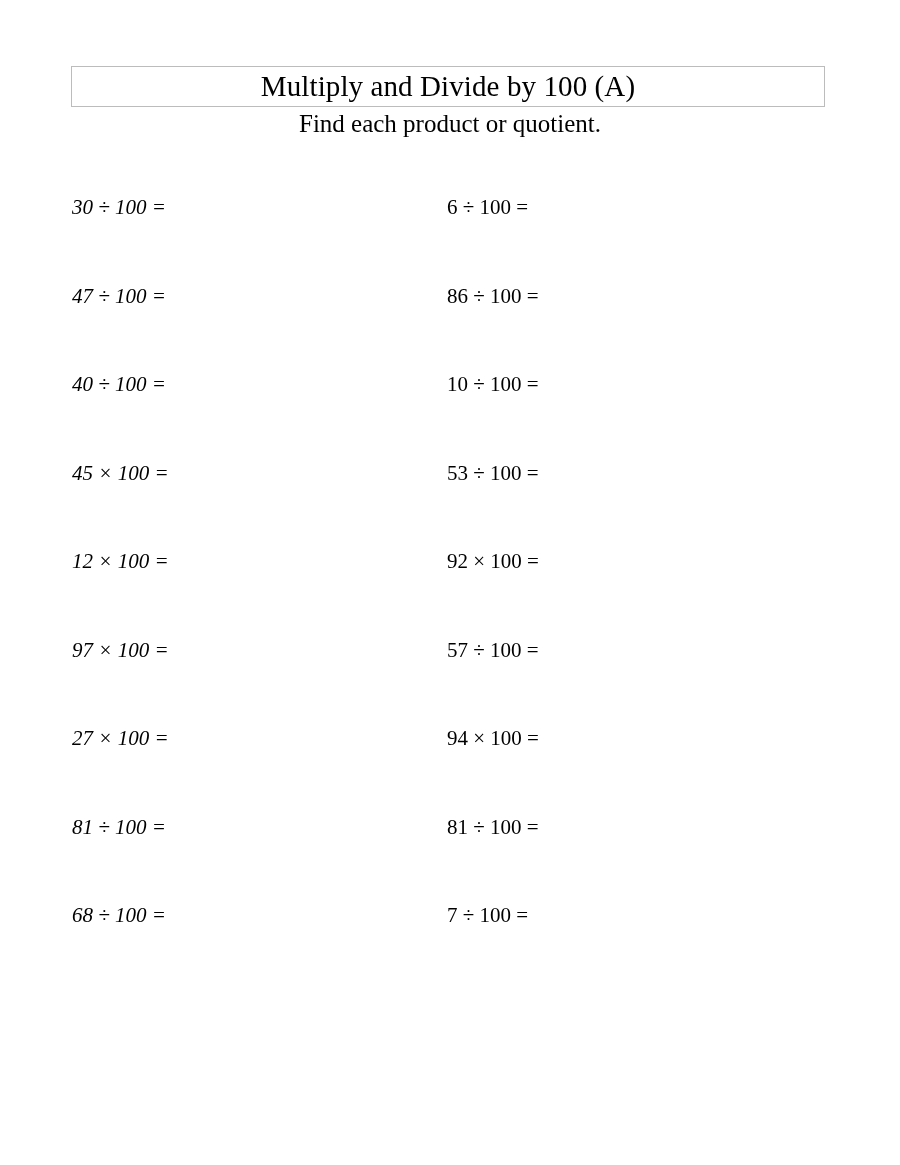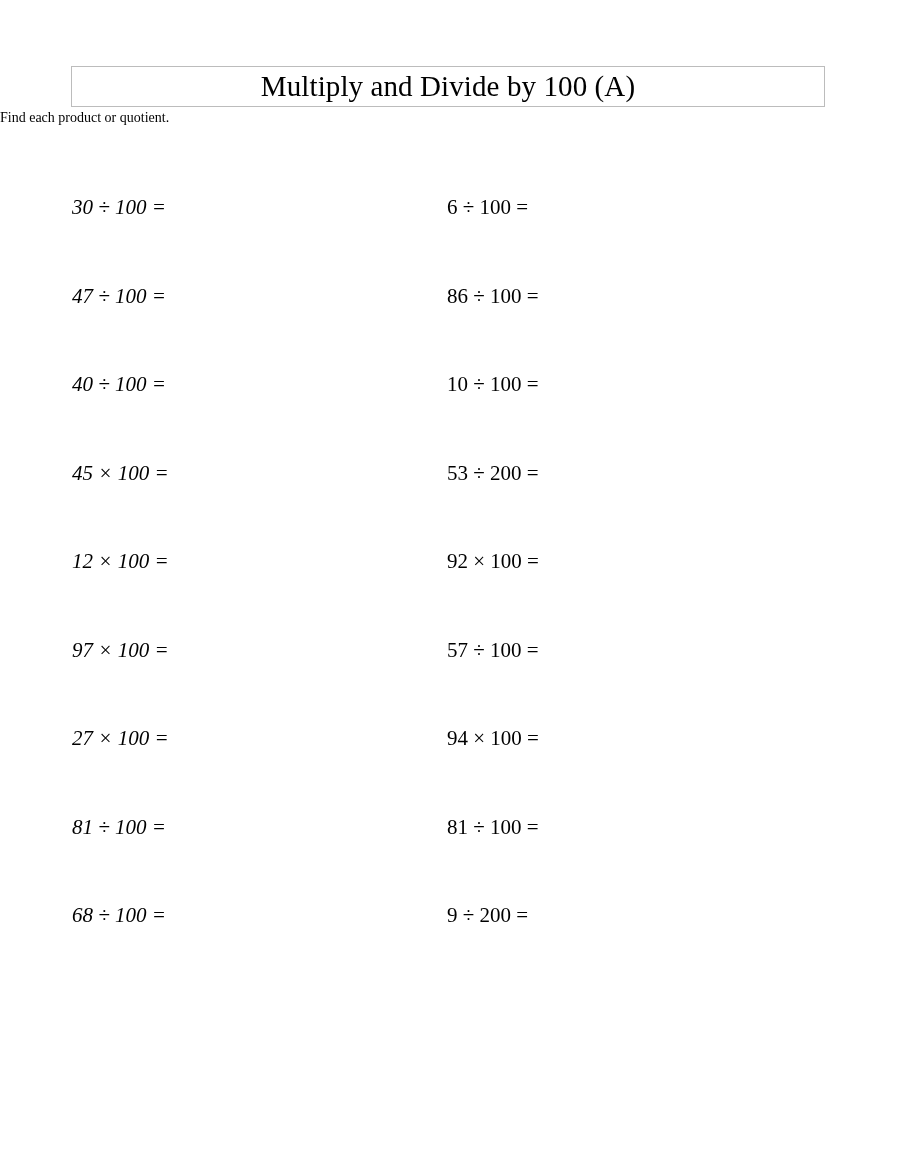--- a/index.html
+++ b/index.html
@@ -44,21 +44,22 @@
     line-height: 1;
     letter-spacing: 0.1px;
     white-space: nowrap;
   }
 
   .subtitle {
     position: absolute;
     left: 0;
     top: 103px;
     width: 900px;
-    font-size: 14px;
+    text-align: center;
+    font-size: 25px;
     line-height: 1;
     white-space: nowrap;
   }
 
   
   .problems {
     position: absolute;
     left: 0;
     top: 175px;
     width: 900px;
@@ -120,21 +121,21 @@
       <div class="cell col1">86 ÷ 100 =</div>
     </div>
 
     <div class="prow">
       <div class="cell col0">40 ÷ 100 =</div>
       <div class="cell col1">10 ÷ 100 =</div>
     </div>
 
     <div class="prow">
       <div class="cell col0">45 × 100 =</div>
-      <div class="cell col1">53 ÷ 200 =</div>
+      <div class="cell col1">53 ÷ 100 =</div>
     </div>
 
     <div class="prow">
       <div class="cell col0">12 × 100 =</div>
       <div class="cell col1">92 × 100 =</div>
     </div>
 
     <div class="prow">
       <div class="cell col0">97 × 100 =</div>
       <div class="cell col1">57 ÷ 100 =</div>
@@ -146,19 +147,19 @@
     </div>
 
     <div class="prow">
       <div class="cell col0">81 ÷ 100 =</div>
       <div class="cell col1">81 ÷ 100 =</div>
     </div>
 
 
     <div class="prow">
       <div class="cell col0">68 ÷ 100 =</div>
-      <div class="cell col1">9 ÷ 200 =</div>
+      <div class="cell col1">7 ÷ 100 =</div>
     </div>
 
   </div>
 
 
 </div>
 
 </body></html>

